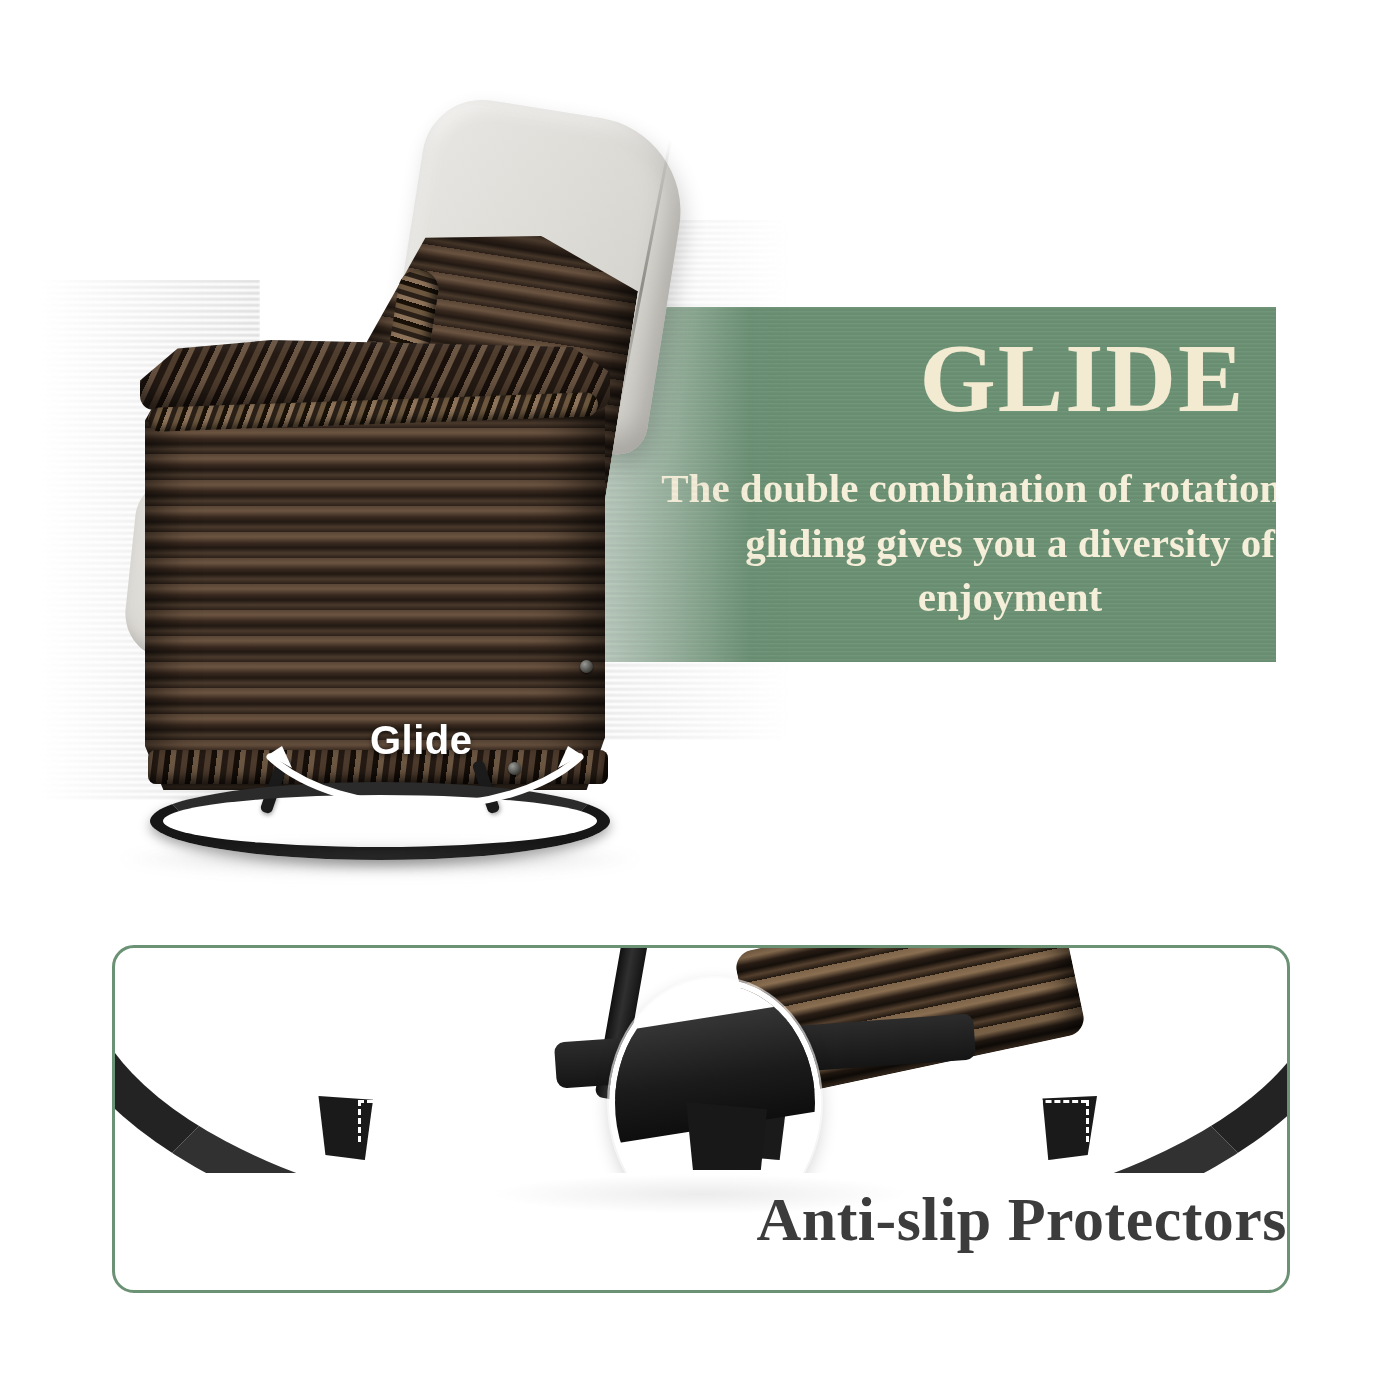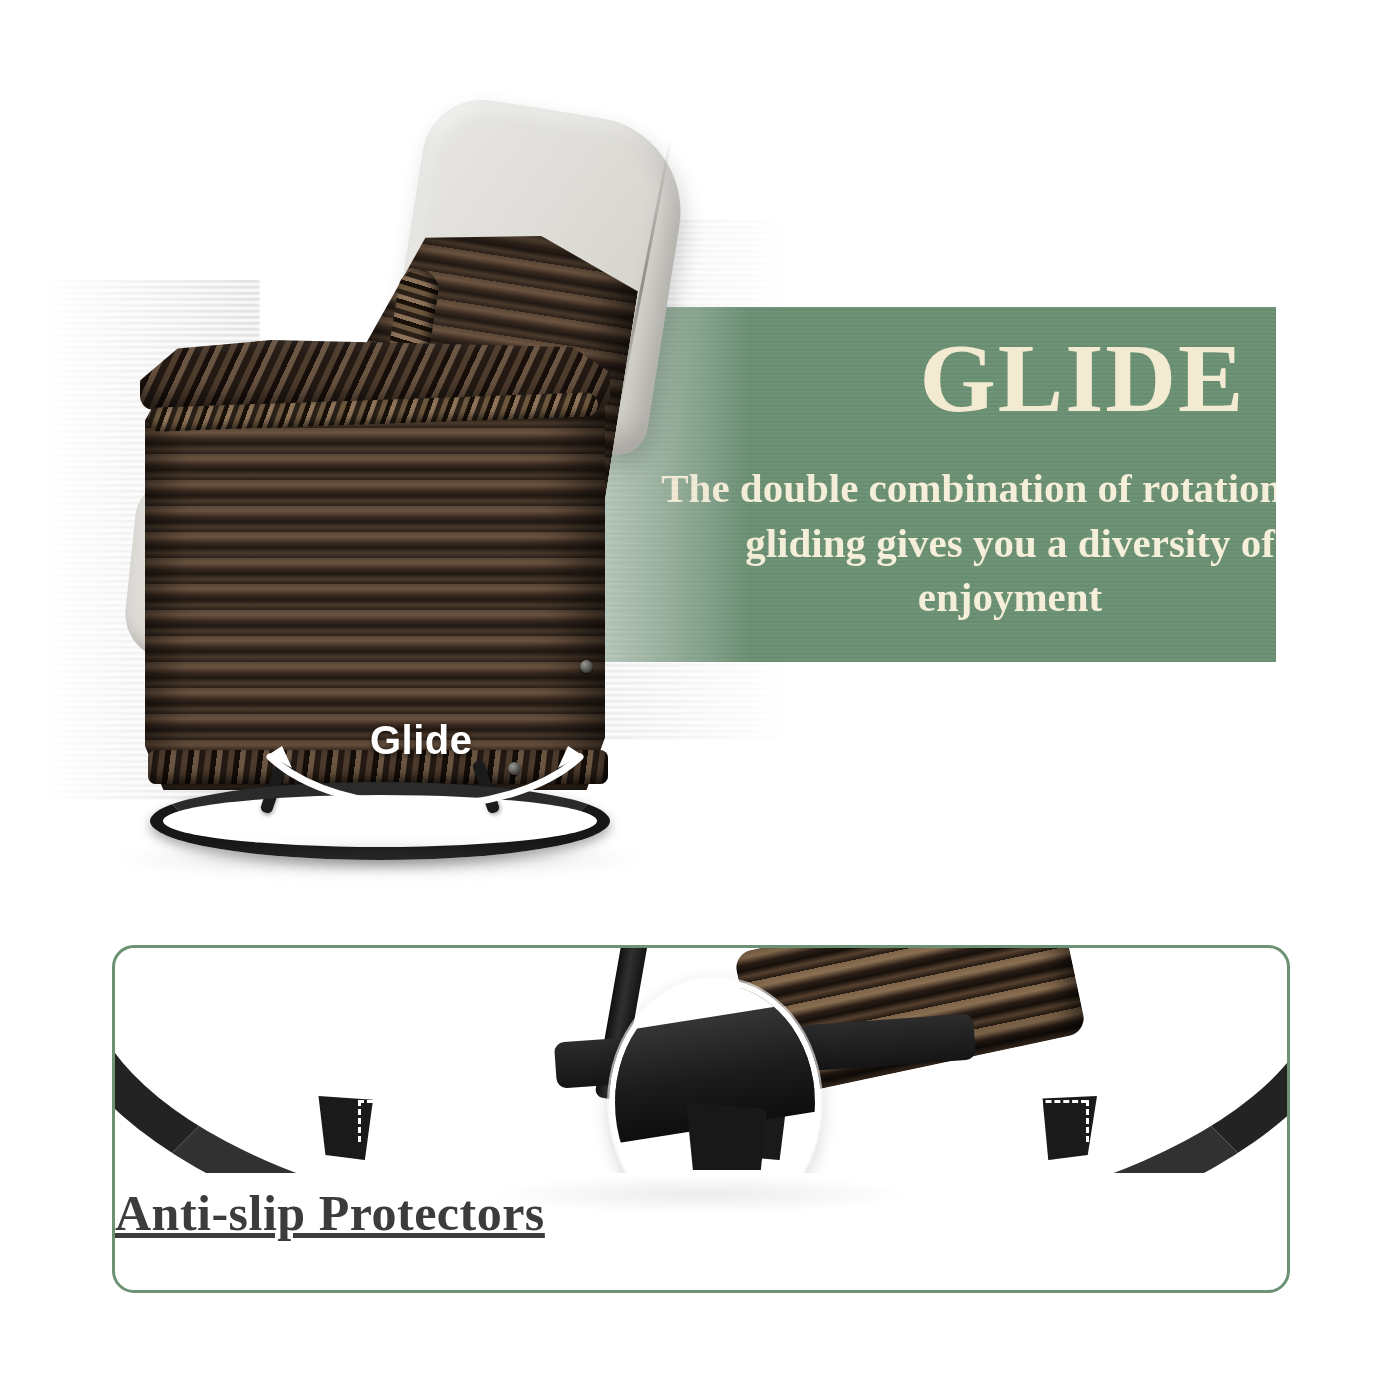--- a/index.html
+++ b/index.html
@@ -269,23 +269,23 @@
   }
   #mag-foot{
     position:absolute; left:86px; top:128px; width:86px; height:92px;
     background:#181818;
     clip-path:polygon(6% 0%, 100% 8%, 90% 100%, 16% 94%);
   }
   #mag-white-bottom{ position:absolute; left:0; top:196px; width:260px; height:100px; background:#fff; }
 
   #panel-caption{
     position:absolute; left:0; top:236px; width:100%;
-    text-align:left; color:#3c3c3c;
+    text-align:right; color:#3c3c3c;
     font-family:"Liberation Serif", serif;
-    font-size:50px; font-weight:bold; letter-spacing:.5px;text-decoration:underline;
+    font-size:62px; font-weight:bold; letter-spacing:.5px;
   }
   #panel-caption-glow{
     position:absolute; left:50%; top:226px; transform:translateX(-50%);
     width:420px; height:40px;
     background:radial-gradient(ellipse at center, rgba(220,220,220,.55), rgba(255,255,255,0) 70%);
     pointer-events:none;
   }
 </style>
 </head>
 <body>

